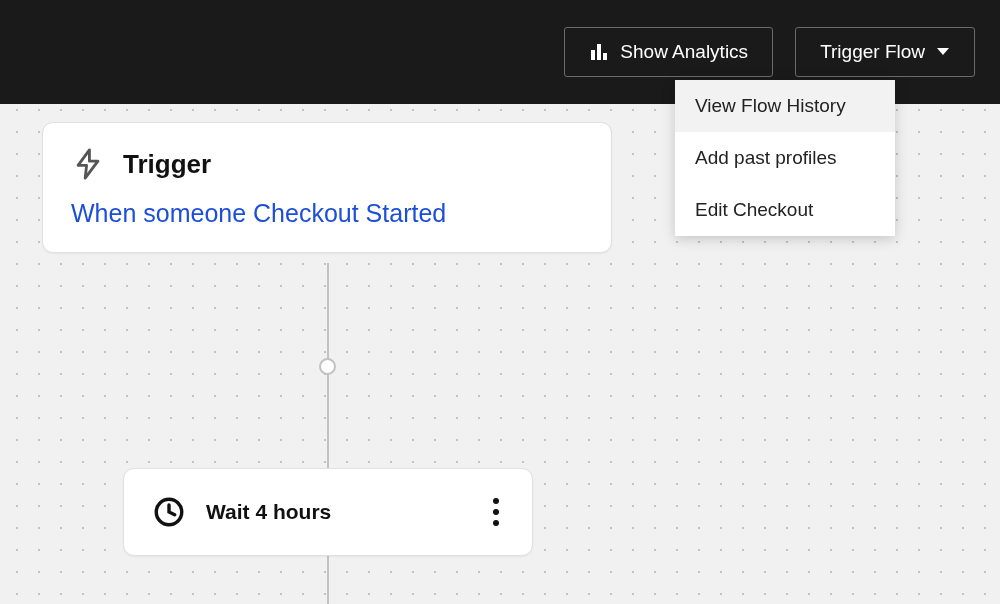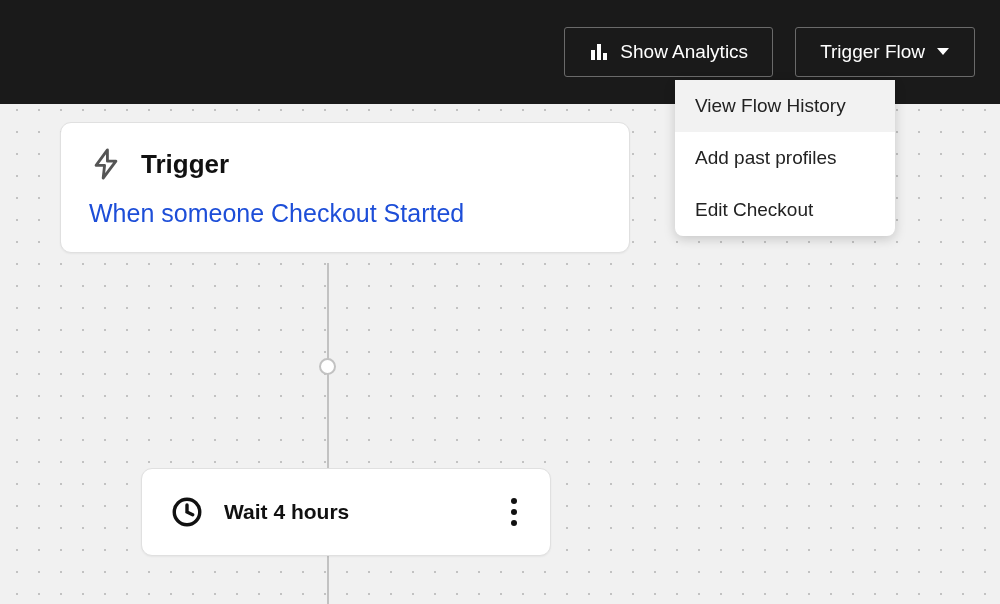--- a/index.html
+++ b/index.html
@@ -41,21 +41,20 @@
 
     
     .dropdown-menu {
       position: absolute;
       top: 80px;
       right: 105px;
       width: 220px;
       background: #fff;
       box-shadow: 0 3px 12px rgba(0,0,0,0.18);
       z-index: 20;
-      border-radius: 8px;
     }
     .dropdown-menu .item {
       padding: 15px 20px;
       font-size: 19px;
       color: #222;
       cursor: pointer;
     }
     .dropdown-menu .item.hover {
       background: #f2f2f2;
     }
@@ -71,21 +70,20 @@
       background-position: 6px 6px;
     }
 
     
     .card {
       position: absolute;
       background: #fff;
       border: 1px solid #e0e0e0;
       border-radius: 11px;
       box-shadow: 0 1px 2px rgba(0,0,0,0.05);
-      margin-left: 18px;
     }
     .card.trigger {
       left: 42px;
       top: 29px;
       width: 570px;
       padding: 24px 28px;
     }
     .trigger-header {
       display: flex;
       align-items: center;

